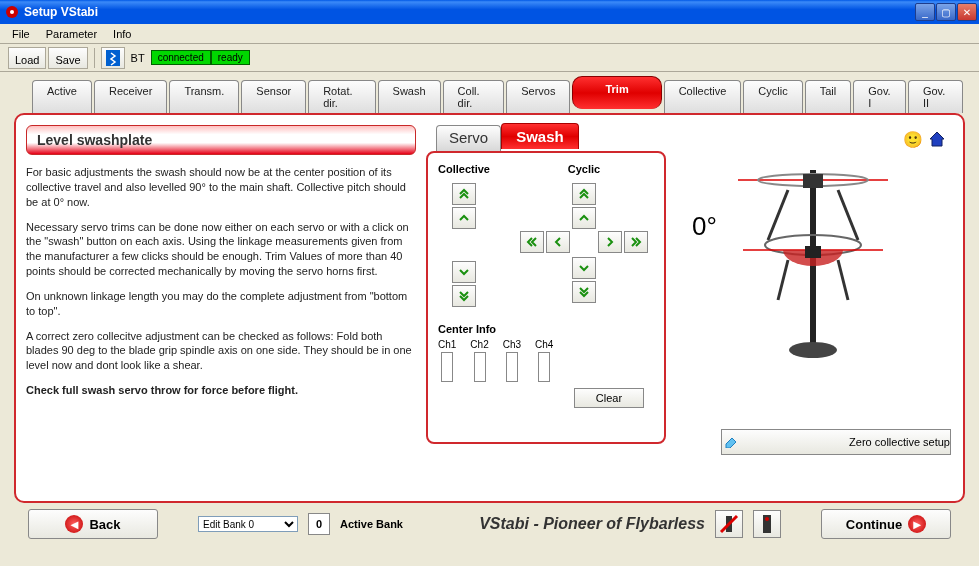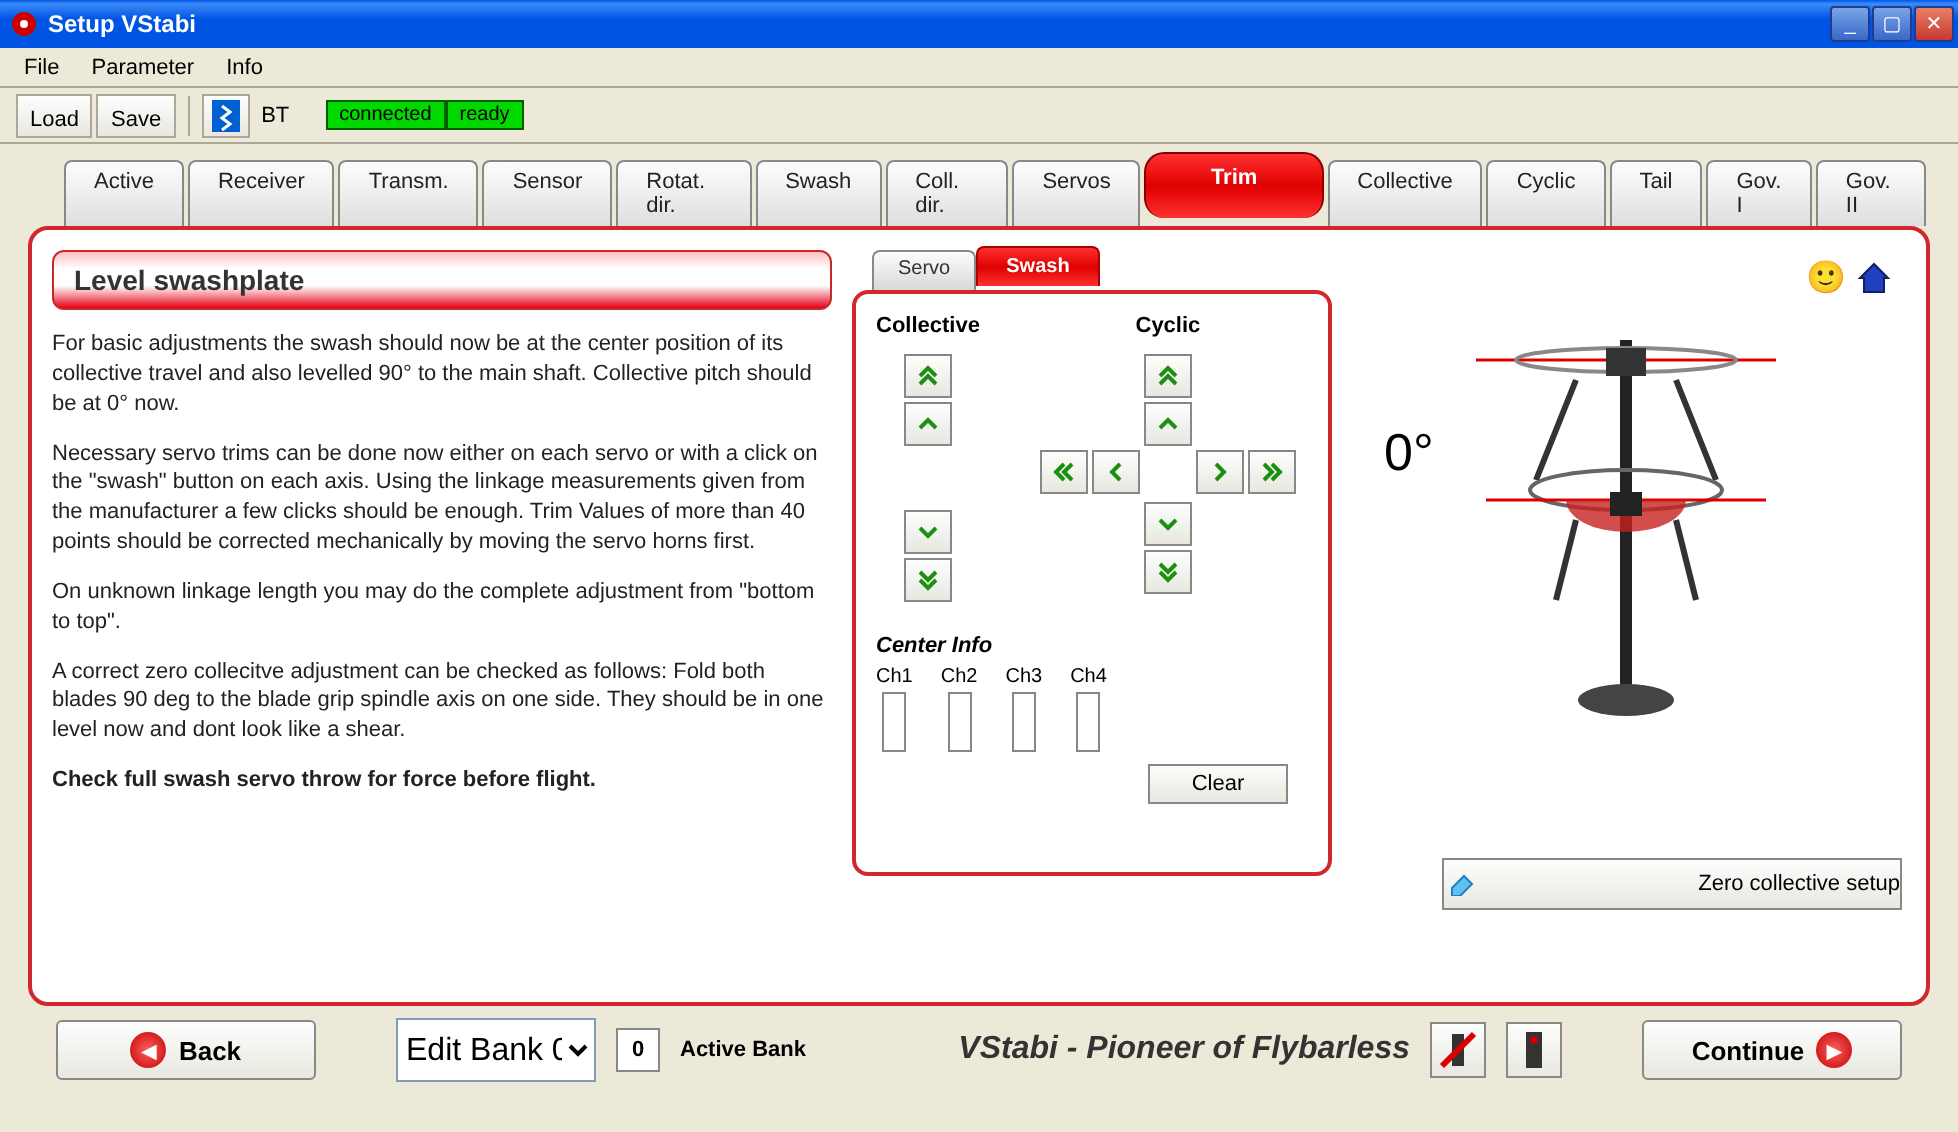--- a/index.html
+++ b/index.html
@@ -11,75 +11,75 @@
 .titlebar .winbtns { display: flex; gap: 1px; }
 .titlebar .winbtn { width: 20px; height: 18px; background: linear-gradient(to bottom, #7ba4e8, #3868c8); border: 1px solid #1e3d8c; border-radius: 2px; display: flex; align-items: center; justify-content: center; color: white; font-size: 10px; cursor: pointer; }
 .titlebar .winbtn.close { background: linear-gradient(to bottom, #e88068, #c83830); }
 
 .menubar { background: #ece9d8; height: 20px; display: flex; align-items: center; padding: 0 4px; border-bottom: 1px solid #aca899; }
 .menubar .menuitem { padding: 2px 8px; cursor: pointer; }
 
 .toolbar { background: #ece9d8; height: 28px; display: flex; align-items: center; padding: 2px 8px; gap: 2px; border-bottom: 1px solid #aca899; }
 .toolbar .tbtn { background: linear-gradient(to bottom, #fdfdfd, #e8e8e0); border: 1px solid #aca899; padding: 2px 6px; display: flex; align-items: center; gap: 4px; cursor: pointer; height: 22px; flex-direction: column; }
 .toolbar .sep { width: 1px; height: 20px; background: #aca899; margin: 0 4px; }
-.toolbar .btstatus { display: flex; margin-left: 12px; }
+.toolbar .btstatus { display: flex; }
 .toolbar .btstatus span { background: #00d800; border: 1px solid #006000; padding: 1px 6px; font-size: 10px; color: #000; }
 
 .content { padding: 8px 14px 4px 14px; }
 
 .tabs { display: flex; gap: 0; margin-left: 18px; }
 .tab { background: linear-gradient(to bottom, #fdfdfd, #dedede); border: 1px solid #888; border-bottom: none; border-radius: 4px 4px 0 0; padding: 4px 14px; font-size: 11px; color: #222; cursor: pointer; margin-right: 2px; position: relative; }
 .tab.active { background: linear-gradient(to bottom, #ff3030, #e00000 50%, #ff3030); color: white; font-weight: bold; padding: 6px 32px; top: -4px; border-color: #800; border-radius: 10px; }
 
 .panel-wrap { border: 2px solid #d0282d; border-radius: 10px; background: #fff; padding: 10px; height: 390px; display: flex; gap: 10px; }
 
 .left-panel { flex: 0 0 390px; }
 .left-header { background: linear-gradient(to bottom, #ffc0c0, #fff 30%, #fff 60%, #e60016); border: 1px solid #c82828; border-radius: 6px; padding: 6px 10px; font-size: 14px; font-weight: bold; color: #333; margin-bottom: 10px; }
 .left-text { font-size: 11px; color: #222; line-height: 1.35; }
 .left-text p { margin-bottom: 10px; }
 .left-text .bold { font-weight: bold; }
 
 .right-panel { flex: 1; display: flex; gap: 6px; position: relative; }
 
 .ctrl-box { flex: 0 0 240px; position: relative; }
 .ctrl-tabs { display: flex; margin-left: 10px; }
-.ctrl-tab { border: 1px solid #888; border-bottom: none; border-radius: 4px 4px 0 0; padding: 3px 12px; font-size: 10px; cursor: pointer; }
+.ctrl-tab { border: 1px solid #888; border-bottom: none; border-radius: 4px 4px 0 0; padding: 3px 12px; font-size: 15px; cursor: pointer; }
 .ctrl-tab.inactive { background: linear-gradient(to bottom, #fdfdfd, #d8d8d8); color: #333; }
 .ctrl-tab.active { background: linear-gradient(to bottom, #ff3030, #e00000 50%, #ff3030); color: white; font-weight: bold; border-color: #a00; position: relative; top: -2px; padding: 4px 14px; }
 .ctrl-body { border: 2px solid #d0282d; border-radius: 8px; padding: 10px; height: 293px; background: #fff; }
 
 .ctrl-cols { display: flex; gap: 30px; }
 .ctrl-col { display: flex; flex-direction: column; align-items: center; }
 .ctrl-col .lbl { font-weight: bold; font-size: 11px; margin-bottom: 8px; }
 
 .arrow-btn { width: 24px; height: 22px; background: linear-gradient(to bottom, #fdfdfd, #e8e8e0); border: 1px solid #888; display: flex; align-items: center; justify-content: center; cursor: pointer; margin-bottom: 2px; }
 .arrow-btn svg { width: 12px; height: 12px; }
 .arrow-row { display: flex; gap: 2px; }
 
 .vgap { height: 30px; }
 
 .center-info { margin-top: 14px; }
-.center-info .lbl { font-weight: bold; font-size: 11px; font-style: italic; }
+.center-info .lbl { font-weight: bold; font-size: 11px; }
 .center-info .chs { display: flex; gap: 14px; margin-top: 4px; }
 .center-info .ch { display: flex; flex-direction: column; align-items: center; }
 .center-info .chname { font-size: 10px; margin-bottom: 2px; }
 .center-info .bar { width: 12px; height: 30px; border: 1px solid #888; background: #fff; }
 .clear-btn { margin-top: 6px; margin-left: 136px; width: 70px; height: 20px; background: linear-gradient(to bottom, #fdfdfd, #e8e8e0); border: 1px solid #888; font-size: 11px; cursor: pointer; }
 
 .viz { flex: 1; position: relative; }
 .viz .topicons { position: absolute; top: 4px; right: 6px; display: flex; gap: 4px; }
 .viz .topicons .ic { width: 20px; height: 20px; display: flex; align-items: center; justify-content: center; font-size: 16px; cursor: pointer; }
 .heli-area { position: relative; width: 100%; height: 270px; display: flex; align-items: center; justify-content: center; }
 .deg-label { position: absolute; left: 20px; top: 86px; font-size: 26px; }
 .zero-btn { width: 230px; height: 26px; background: linear-gradient(to bottom, #fdfdfd, #e8e8e0); border: 1px solid #888; font-size: 11px; cursor: pointer; display: flex; align-items: center; justify-content: space-between; gap: 6px; position: absolute; bottom: 36px; right: 2px; }
 
 .footer { display: flex; align-items: center; padding: 6px 14px; gap: 10px; }
 .nav-btn { width: 130px; height: 30px; background: linear-gradient(to bottom, #fdfdfd, #e8e8e0); border: 1px solid #888; border-radius: 3px; display: flex; align-items: center; justify-content: center; gap: 6px; font-size: 13px; font-weight: bold; cursor: pointer; }
 .nav-btn .arr { width: 18px; height: 18px; background: radial-gradient(circle, #ff6060, #c00000); border-radius: 50%; display: flex; align-items: center; justify-content: center; color: white; }
-.bank-sel { width: 100px; height: 32px; border: 1px solid #7f9db9; background: #fff; font-size: 16px; }
+.bank-sel { width: 100px; height: 16px; border: 1px solid #7f9db9; background: #fff; font-size: 10px; }
 .bank-cnt { width: 22px; height: 22px; border: 1px solid #888; background: #fff; display: inline-flex; align-items: center; justify-content: center; font-weight: bold; }
 .bank-lbl { font-weight: bold; font-size: 11px; }
 .tagline { flex: 1; text-align: right; font-style: italic; font-weight: bold; font-size: 16px; color: #333; }
 .footer-ic { width: 28px; height: 28px; border: 1px solid #888; background: linear-gradient(to bottom, #fdfdfd, #e8e8e0); display: flex; align-items: center; justify-content: center; cursor: pointer; }
 
 .openicon { width: 16px; height: 14px; }
 .saveicon { width: 14px; height: 14px; }
 
 svg.arrgreen polyline, svg.arrgreen line { stroke: #1a9010; stroke-width: 2; fill: none; }
 </style>

